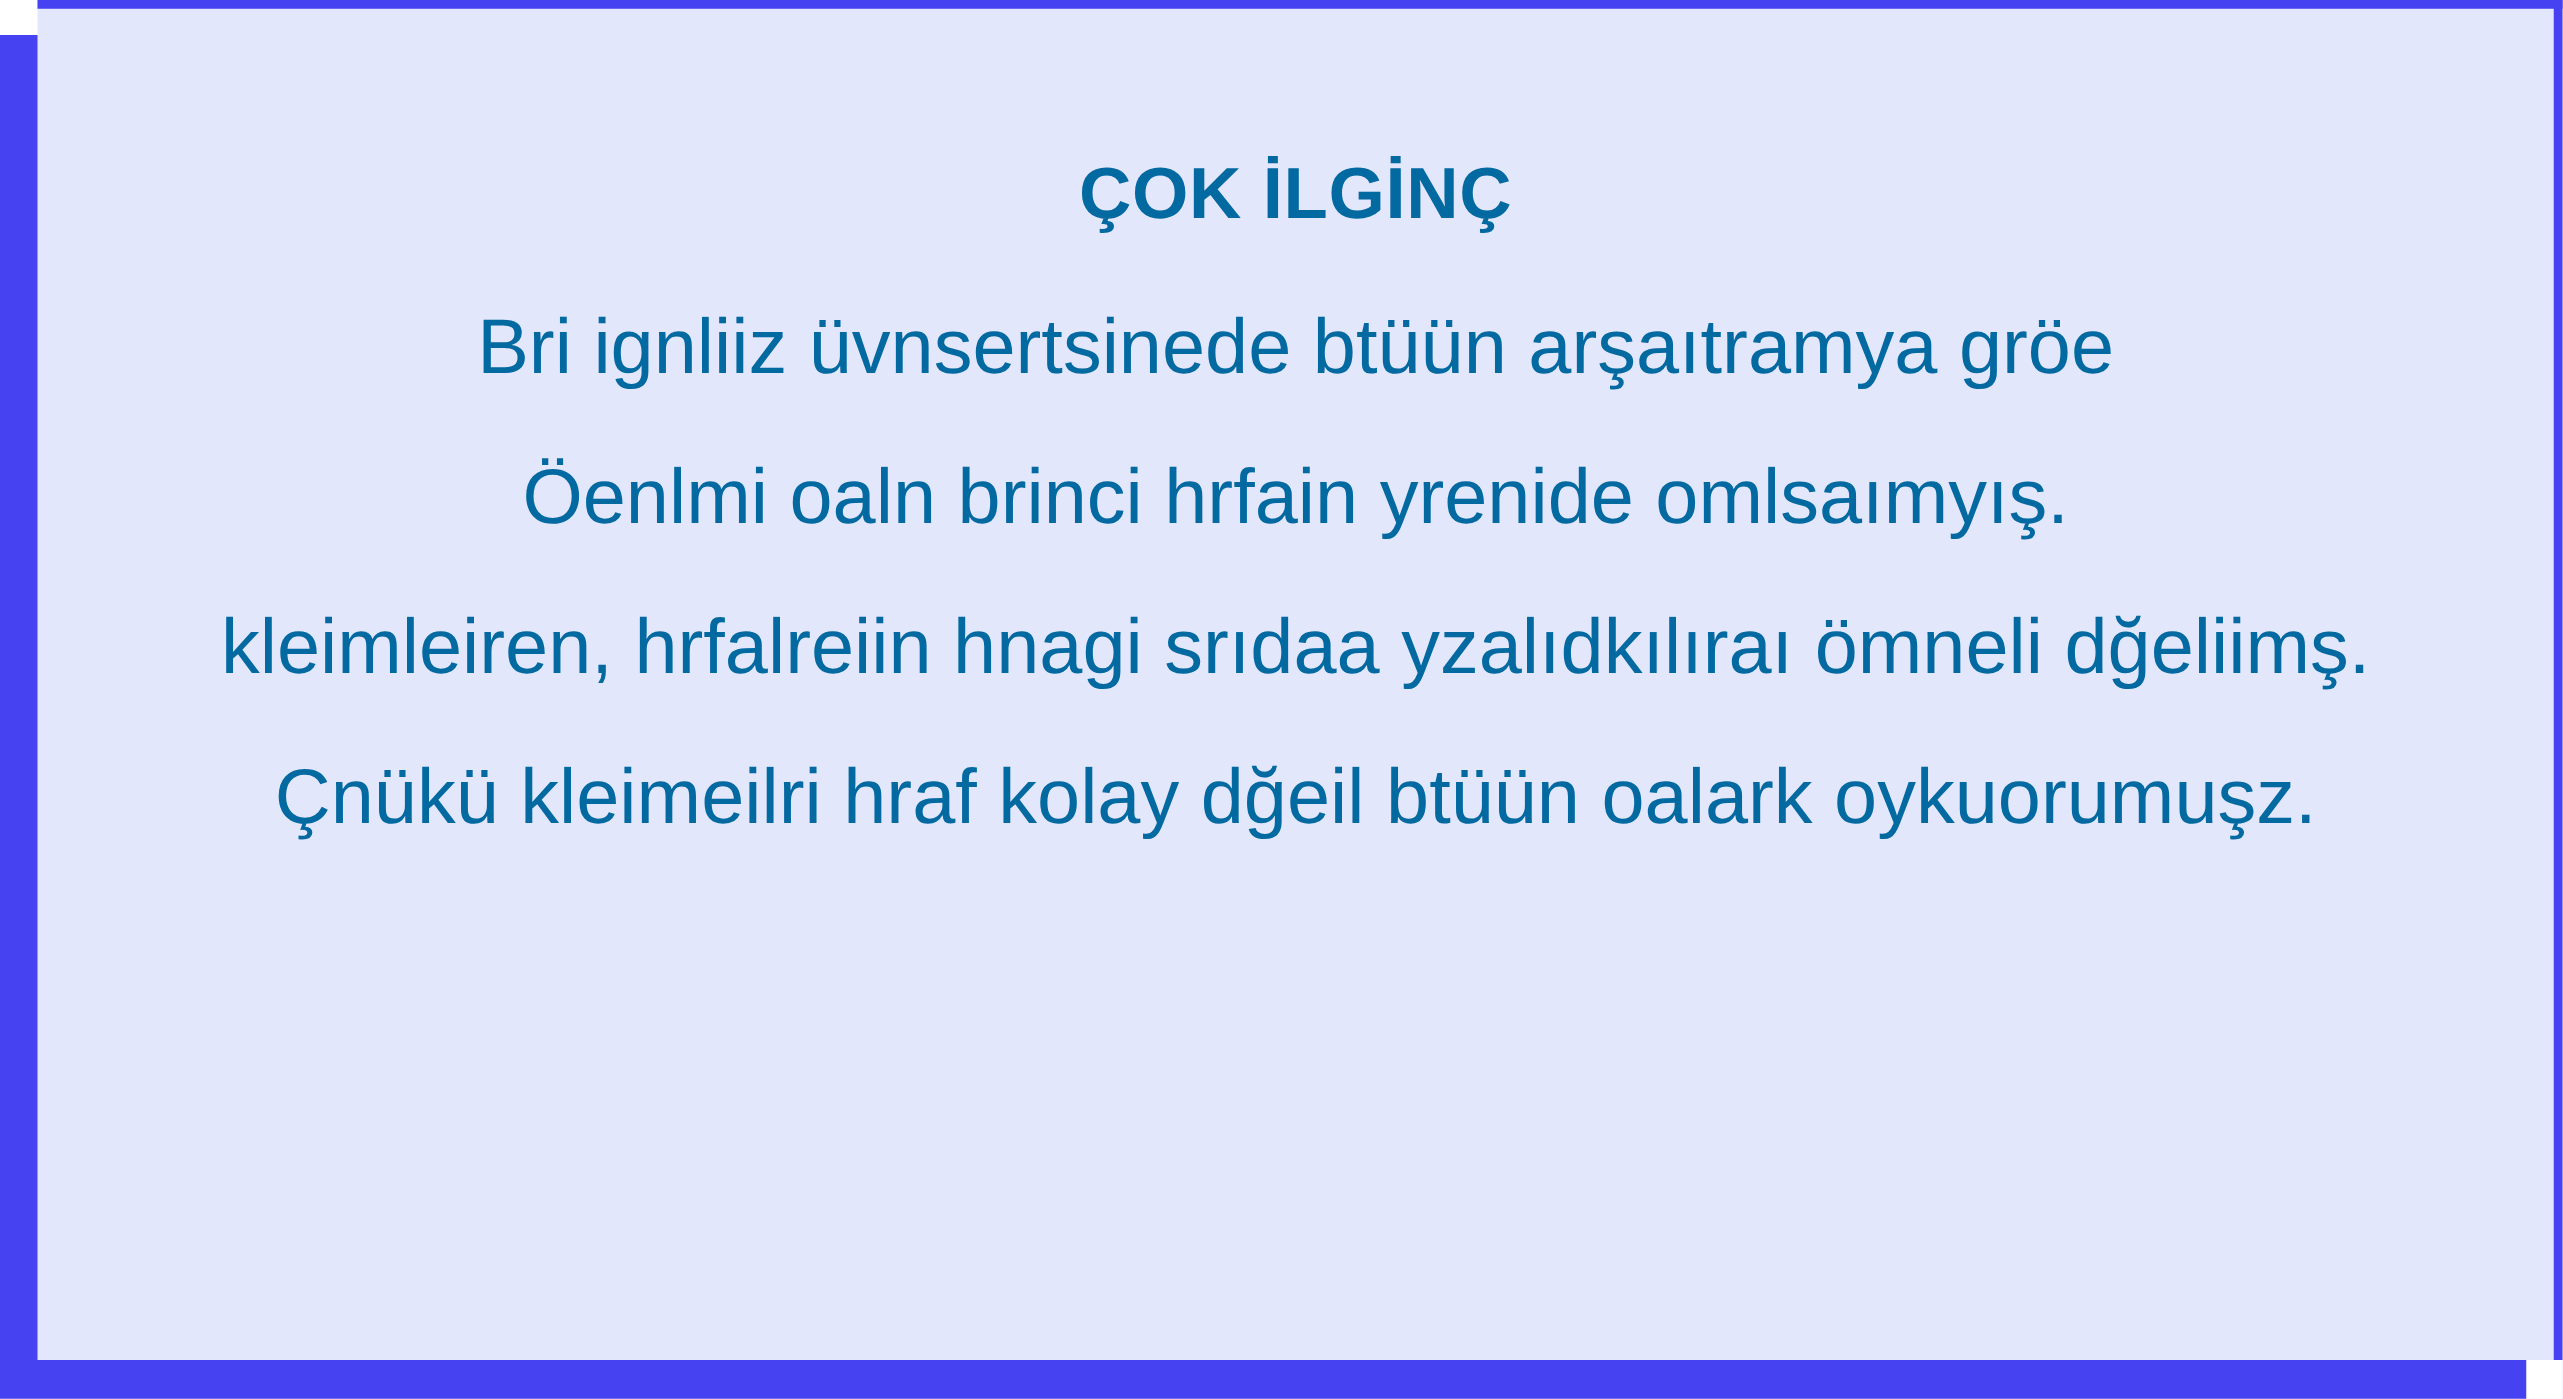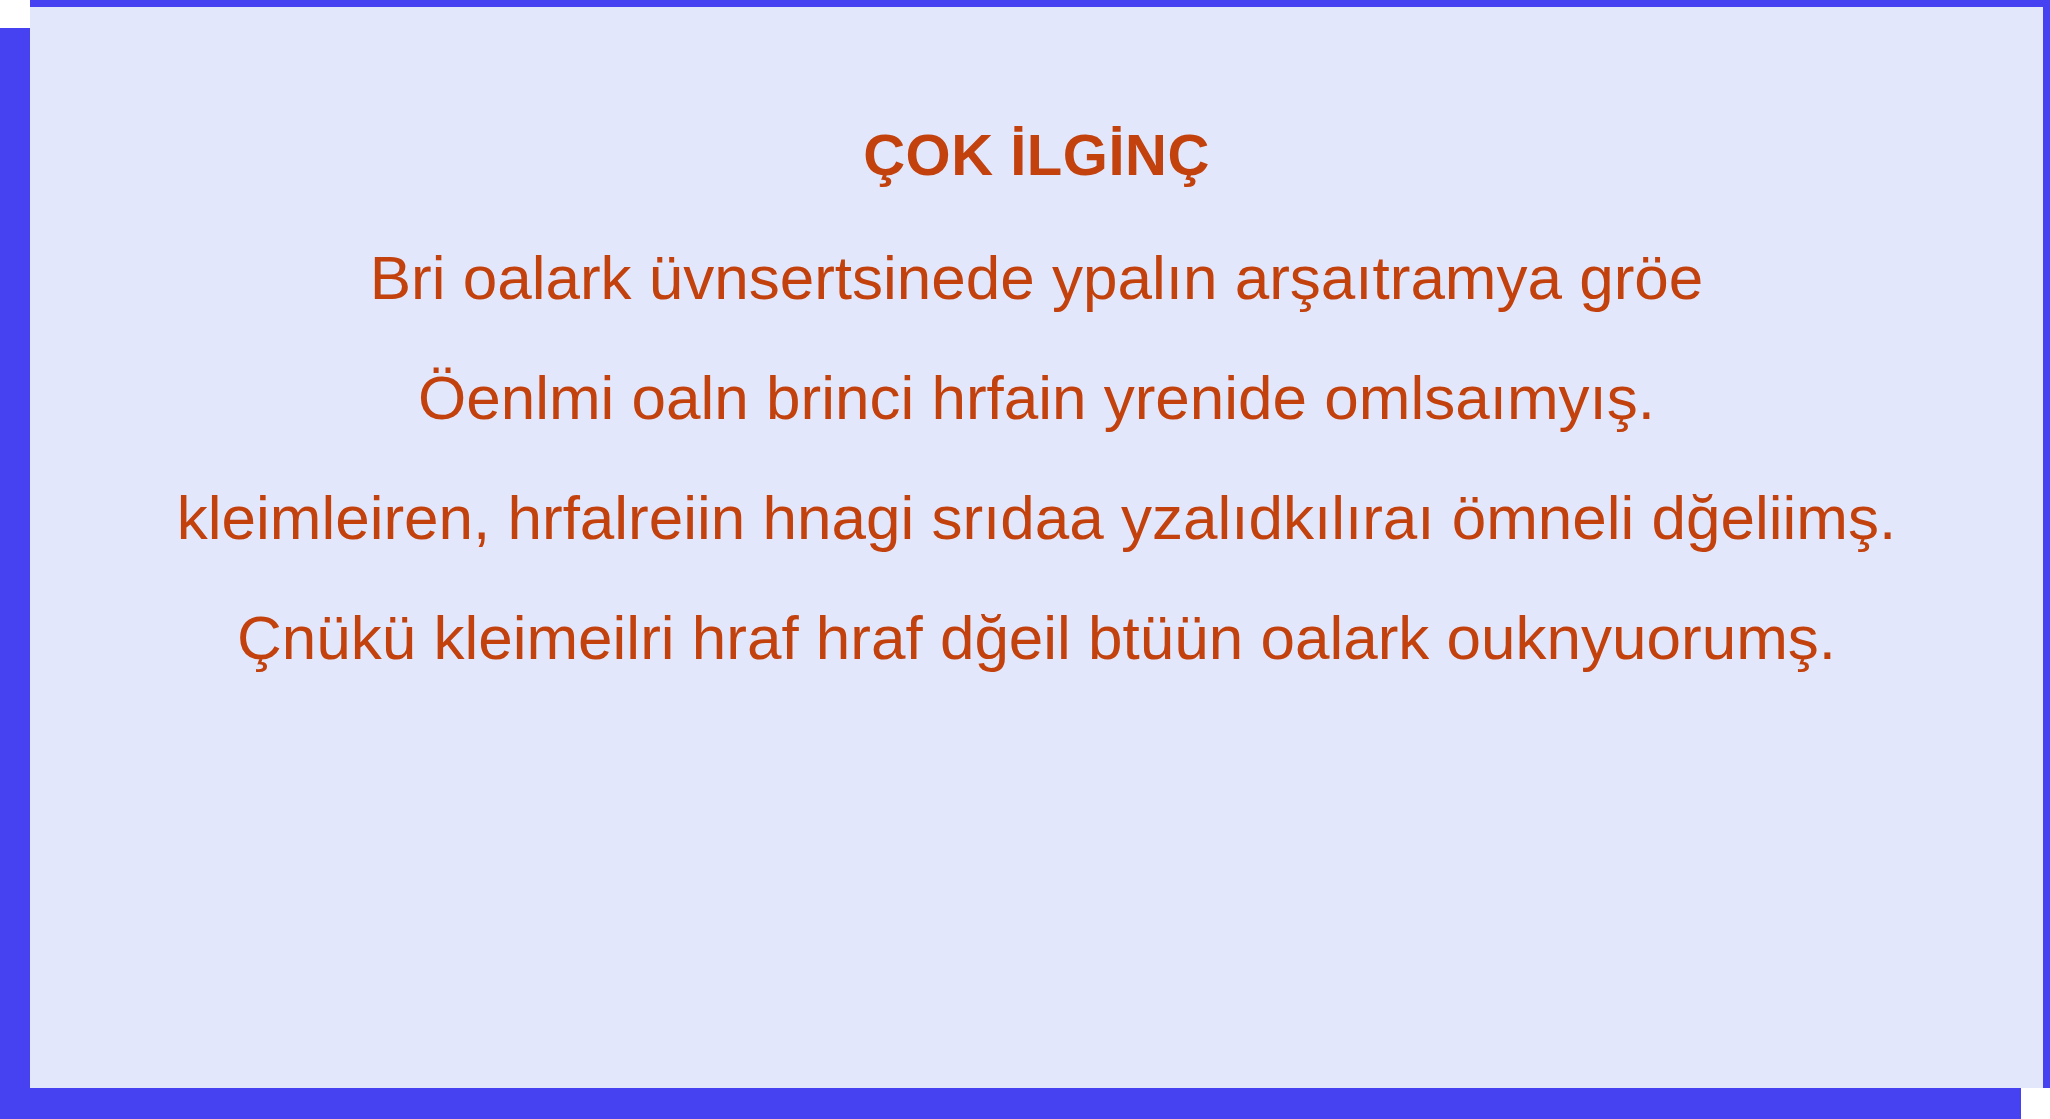--- a/index.html
+++ b/index.html
@@ -46,21 +46,21 @@
     flex-direction: column;
     align-items: center;
     justify-content: flex-start;
   }
 
   .content {
     width: 100%;
     box-sizing: border-box;
     padding: 0 40px;
     text-align: center;
-    color: #c2410c;
+    color: #0369a1;
   }
 
   .title {
     font-size: 58px;
     font-weight: bold;
     letter-spacing: 0.5px;
     margin-top: 116px;
     margin-bottom: 0;
     line-height: 1.1;
   }
@@ -95,23 +95,23 @@
 <div class="stage">
 
   <div class="frame-shadow"></div>
 
   <div class="panel">
     <div class="content">
 
       <div class="title">ÇOK İLGİNÇ</div>
 
       <div class="body-lines">
-        <div class="body-line">Bri oalark üvnsertsinede ypalın arşaıtramya gröe</div>
+        <div class="body-line">Bri ignliiz üvnsertsinede btüün arşaıtramya gröe</div>
         <div class="body-line">Öenlmi oaln brinci hrfain yrenide omlsaımyış.</div>
         <div class="body-line">kleimleiren, hrfalreiin hnagi srıdaa yzalıdkılıraı ömneli dğeliimş.</div>
-        <div class="body-line">Çnükü kleimeilri hraf hraf dğeil btüün oalark ouknyuorumş.</div>
+        <div class="body-line">Çnükü kleimeilri hraf kolay dğeil btüün oalark oykuorumuşz.</div>
       </div>
 
 
     </div>
   </div>
 
 </div>
 
 </body></html>

